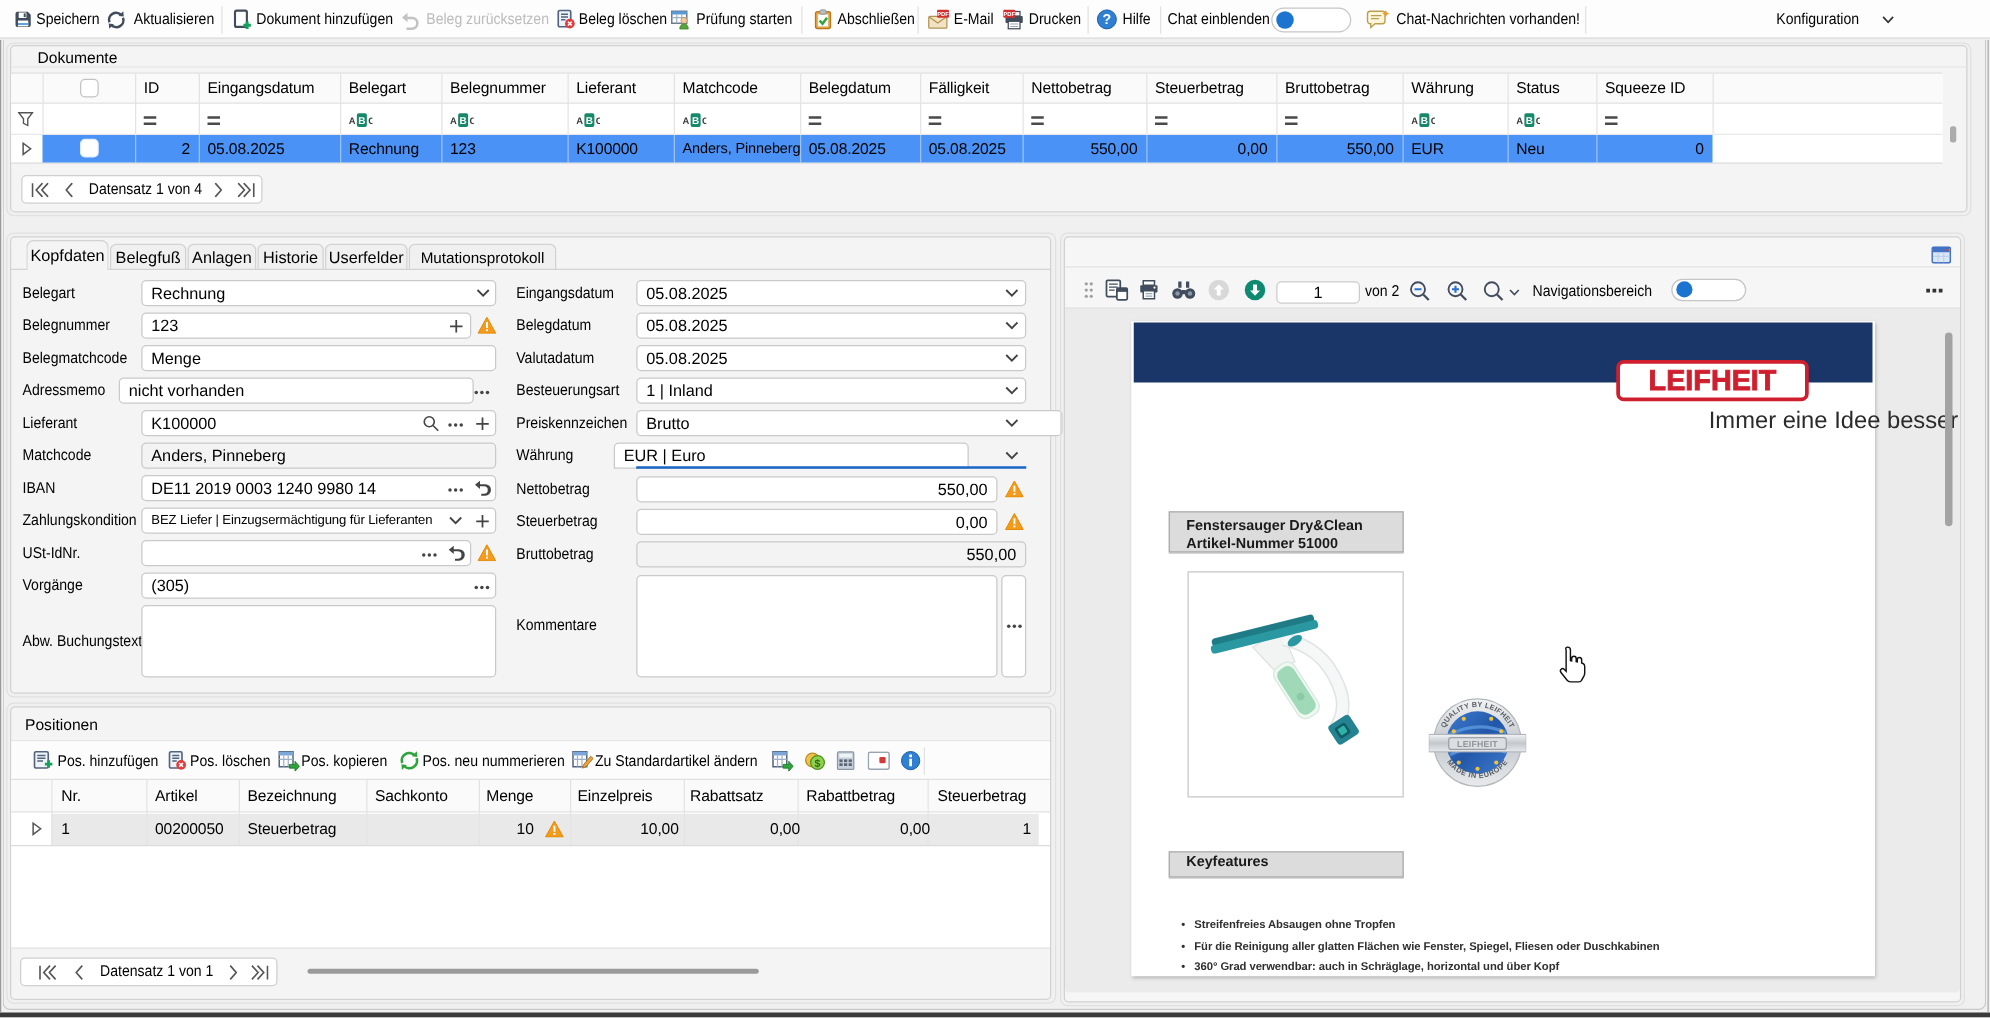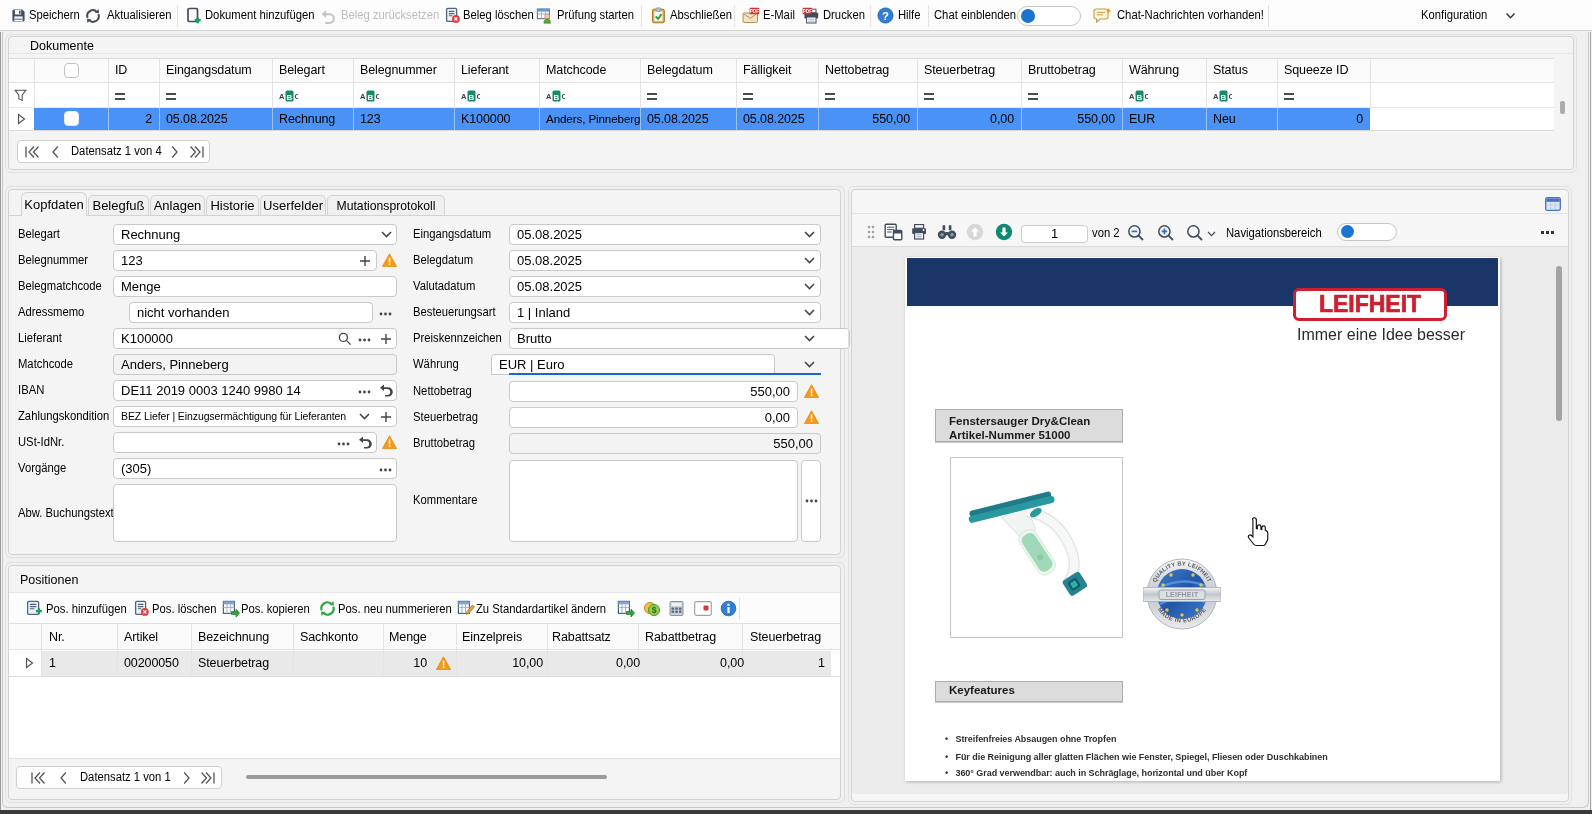--- a/index.html
+++ b/index.html
@@ -300,21 +300,21 @@
   <div class="inp" style="left:113px;top:250px;width:264px">123</div>
   <svg class="plus" style="left:359px;top:255px">
       <use href="#plussym"></use>
     </svg>
   <svg class="warn" style="left:382px;top:253px">
       <use href="#warnsym"></use>
     </svg>
   <div class="flabel" style="left:18px;top:276px">Belegmatchcode</div>
   <div class="inp" style="left:113px;top:276px;width:284px">Menge</div>
   <div class="flabel" style="left:18px;top:302px">Adressmemo</div>
-  <div class="inp" style="left:129px;top:302px;width:244px">nicht vorhanden</div>
+  <div class="inp" style="left:95px;top:302px;width:284px">nicht vorhanden</div>
   <svg class="idots" style="left:379px;top:312px">
       <use href="#dotsym"></use>
     </svg>
   <div class="flabel" style="left:18px;top:328px">Lieferant</div>
   <div class="inp" style="left:113px;top:328px;width:284px">K100000</div>
   <svg class="a" style="left:338px;top:332px" width="14" height="14" viewBox="0 0 14 14" fill="none" stroke="#444" stroke-width="1.3">
       <circle cx="5.4" cy="5.4" r="4"></circle>
       <path d="M8.4 8.4 12.6 12.6"></path>
     </svg>
   <svg class="idots" style="left:358px;top:338px">
@@ -640,21 +640,21 @@
       <div style="position:absolute;left:5px;width:3px;height:3px;background:#333"></div>
       <div style="position:absolute;left:10px;width:3px;height:3px;background:#333"></div>
     </div>
   <div class="hline" style="left:852px;top:246px;width:716px;background:#dcdcdc"></div>
 </div>
 <div id="pdfdoc">
   <div class="a" style="left:852px;top:247px;width:716px;height:547px;background:#ebebeb;border-radius:0 0 3px 3px"></div>
   <div class="a" style="left:905px;top:257px;width:595px;height:524px;background:#fff;box-shadow:1px 1px 3px rgba(0,0,0,0.25)"></div>
   <div class="a" style="left:907px;top:258px;width:591px;height:48px;background:#1a3668"></div>
   <div class="a" style="left:1293px;top:288px;width:154px;height:33px;background:#fff;border:3px solid #cf1f2e;border-radius:6px;text-align:center;font-weight:bold;font-size:23px;color:#cf1f2e;line-height:27px;-webkit-text-stroke:0.7px #cf1f2e">LEIFHEIT</div>
-  <div class="a" style="left:1297px;top:326px;font-size:16px;color:#2b2b2b;white-space:nowrap">Immer eine Idee besser</div>
+  <div class="a" style="left:1367px;top:326px;font-size:19px;color:#2b2b2b;white-space:nowrap">Immer eine Idee besser</div>
   <div class="a" style="left:935px;top:409px;width:188px;height:33px;background:#dcdcdc;border:1px solid #ababab;box-shadow:0 1px 0 #c9c9c9"></div>
   <div class="a" style="left:949px;top:414px;font-size:11.5px;font-weight:bold;color:#1a1a1a;line-height:14px">Fenstersauger Dry&amp;Clean<br>Artikel-Nummer 51000</div>
   <div class="a" style="left:950px;top:457px;width:173px;height:181px;background:#fff;border:1px solid #c6c6c6"></div>
   <svg class="a" style="left:950px;top:457px" width="173" height="181" viewBox="0 0 173 181">
     <g transform="translate(62,52) rotate(-33)">
       <path d="M-13 2 H14 L9 30 H-8 Z" fill="#f2f4f4" stroke="#dce1e1" stroke-width="1"></path>
       <path d="M11 10 Q34 32 28 64 Q25 84 8 92" fill="none" stroke="#e0e4e4" stroke-width="11"></path>
       <path d="M11 10 Q34 32 28 64 Q25 84 8 92" fill="none" stroke="#f6f7f7" stroke-width="8.5"></path>
       <rect x="-12" y="26" width="19" height="48" rx="7" fill="#edf8f1" stroke="#d8e8dd" stroke-width="1"></rect>
       <rect x="-10" y="29" width="15" height="42" rx="6" fill="#9fd9b8"></rect>

